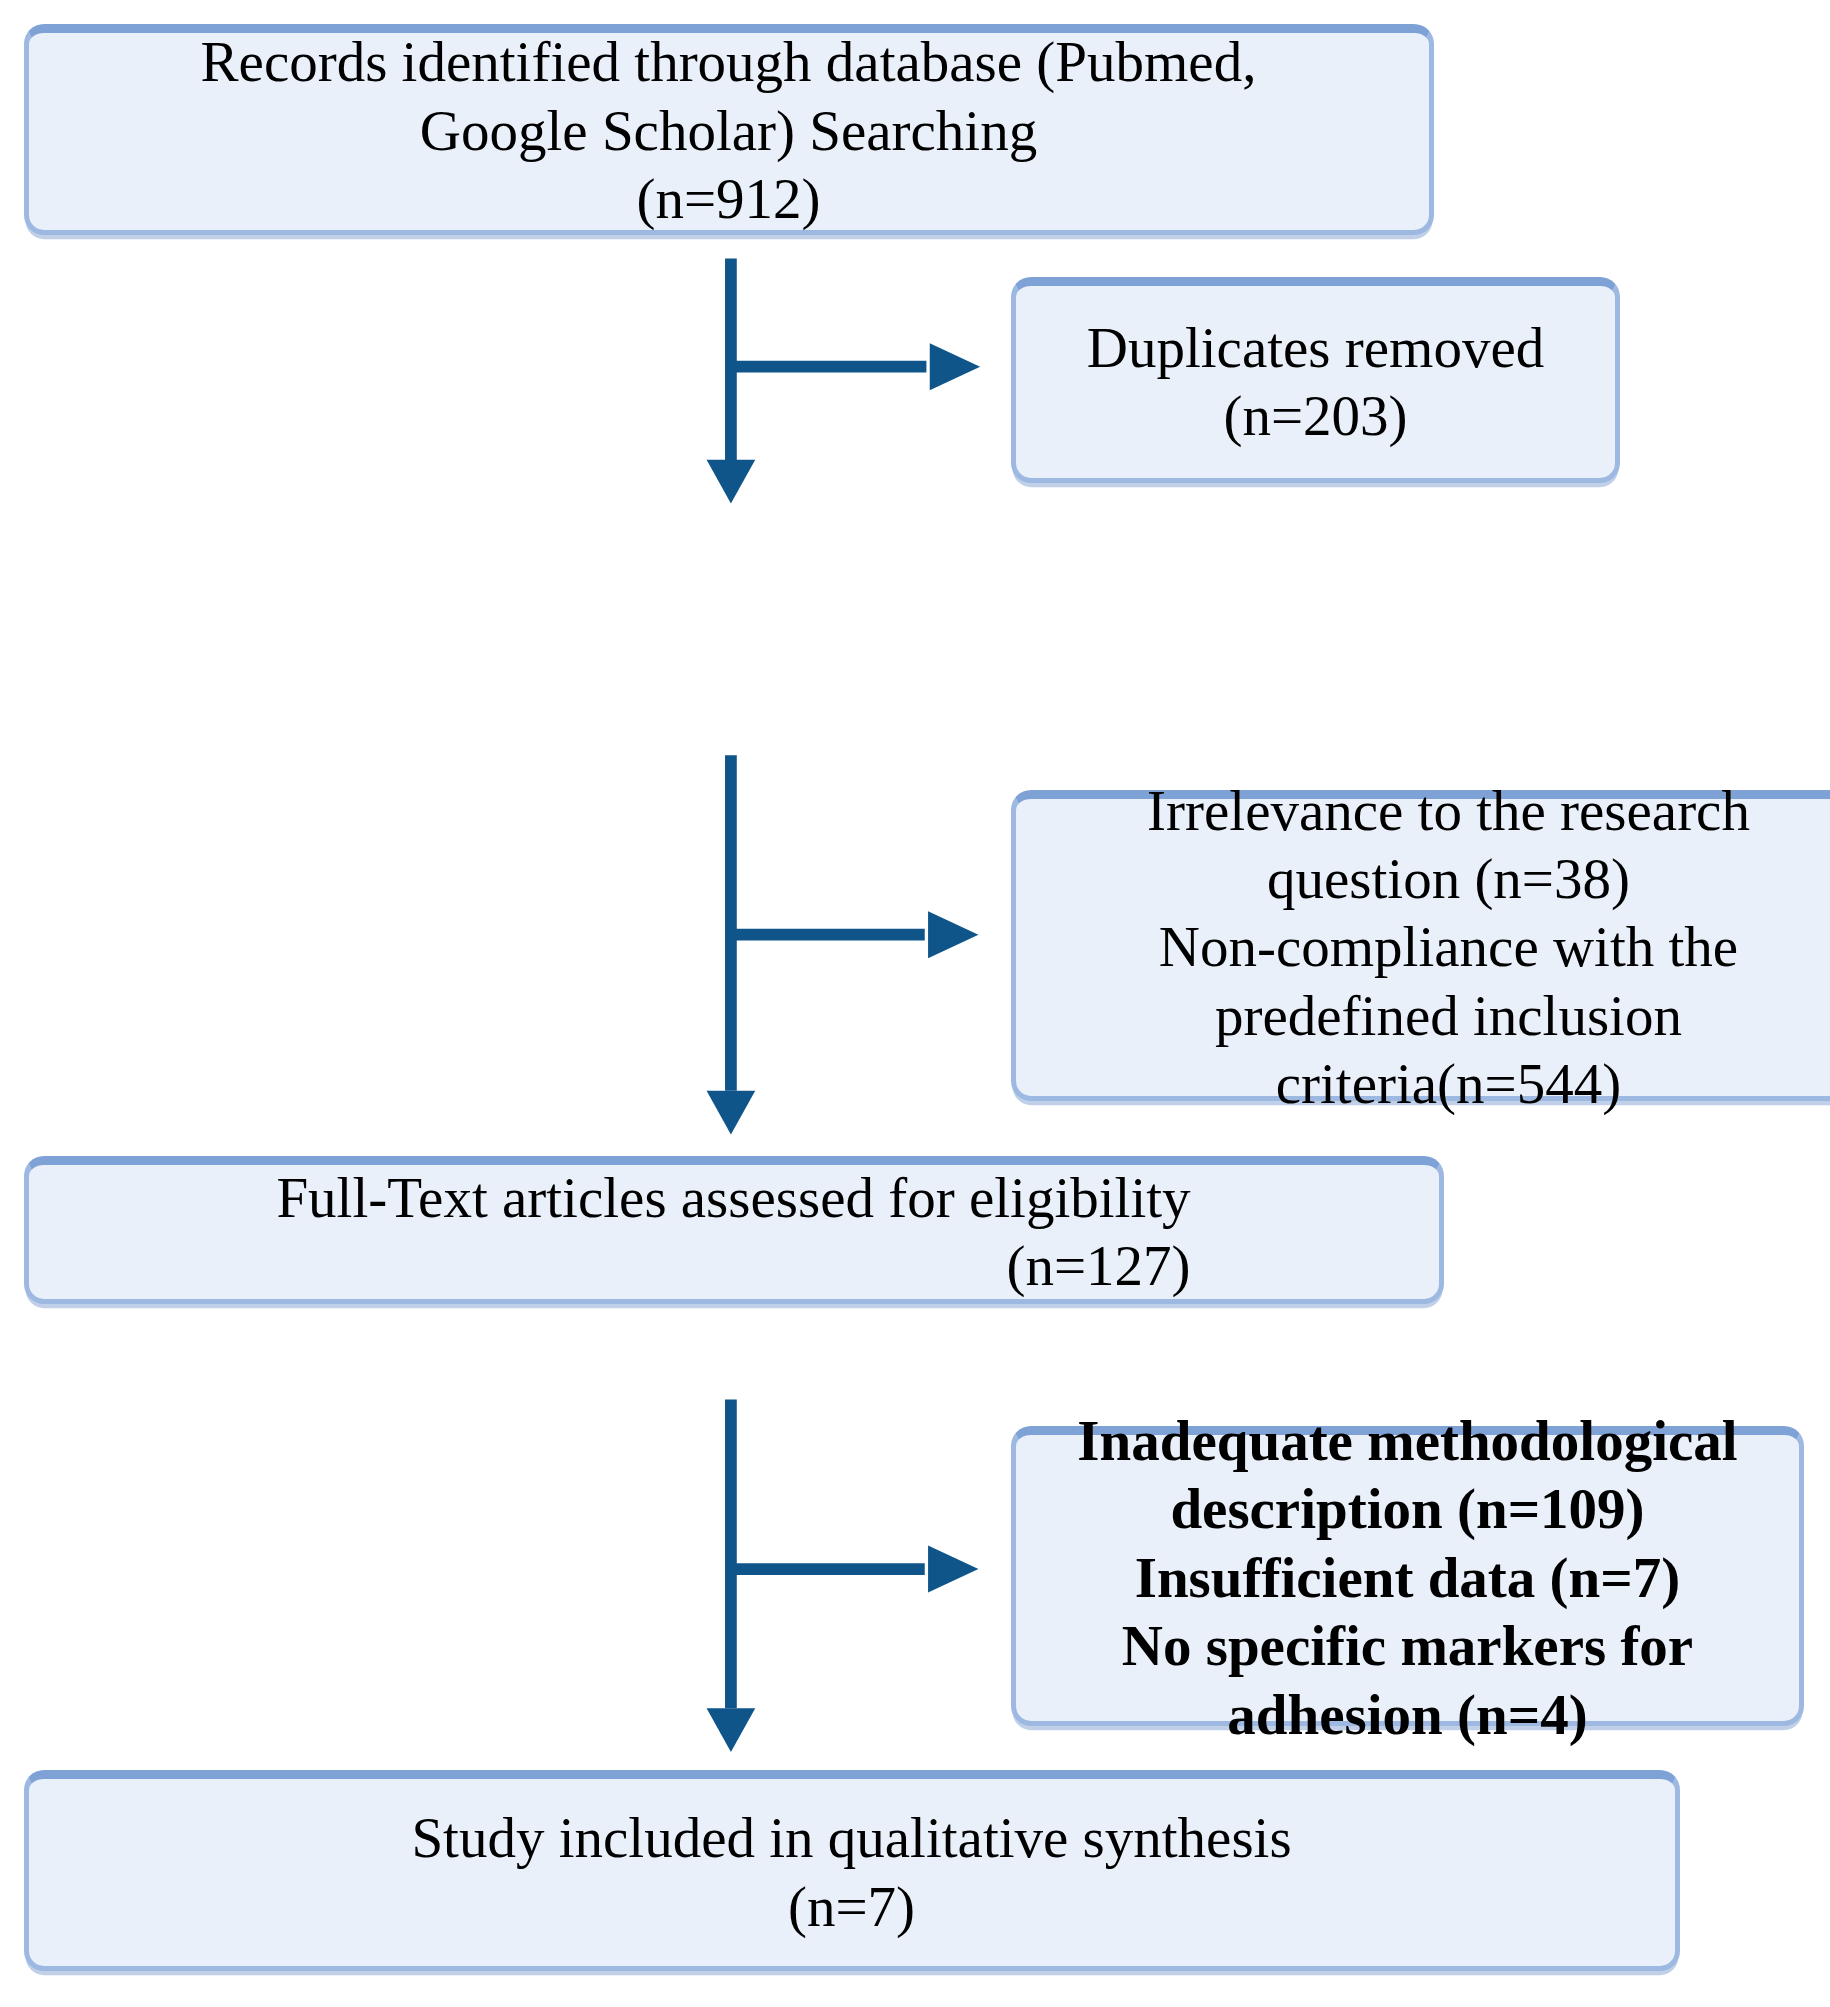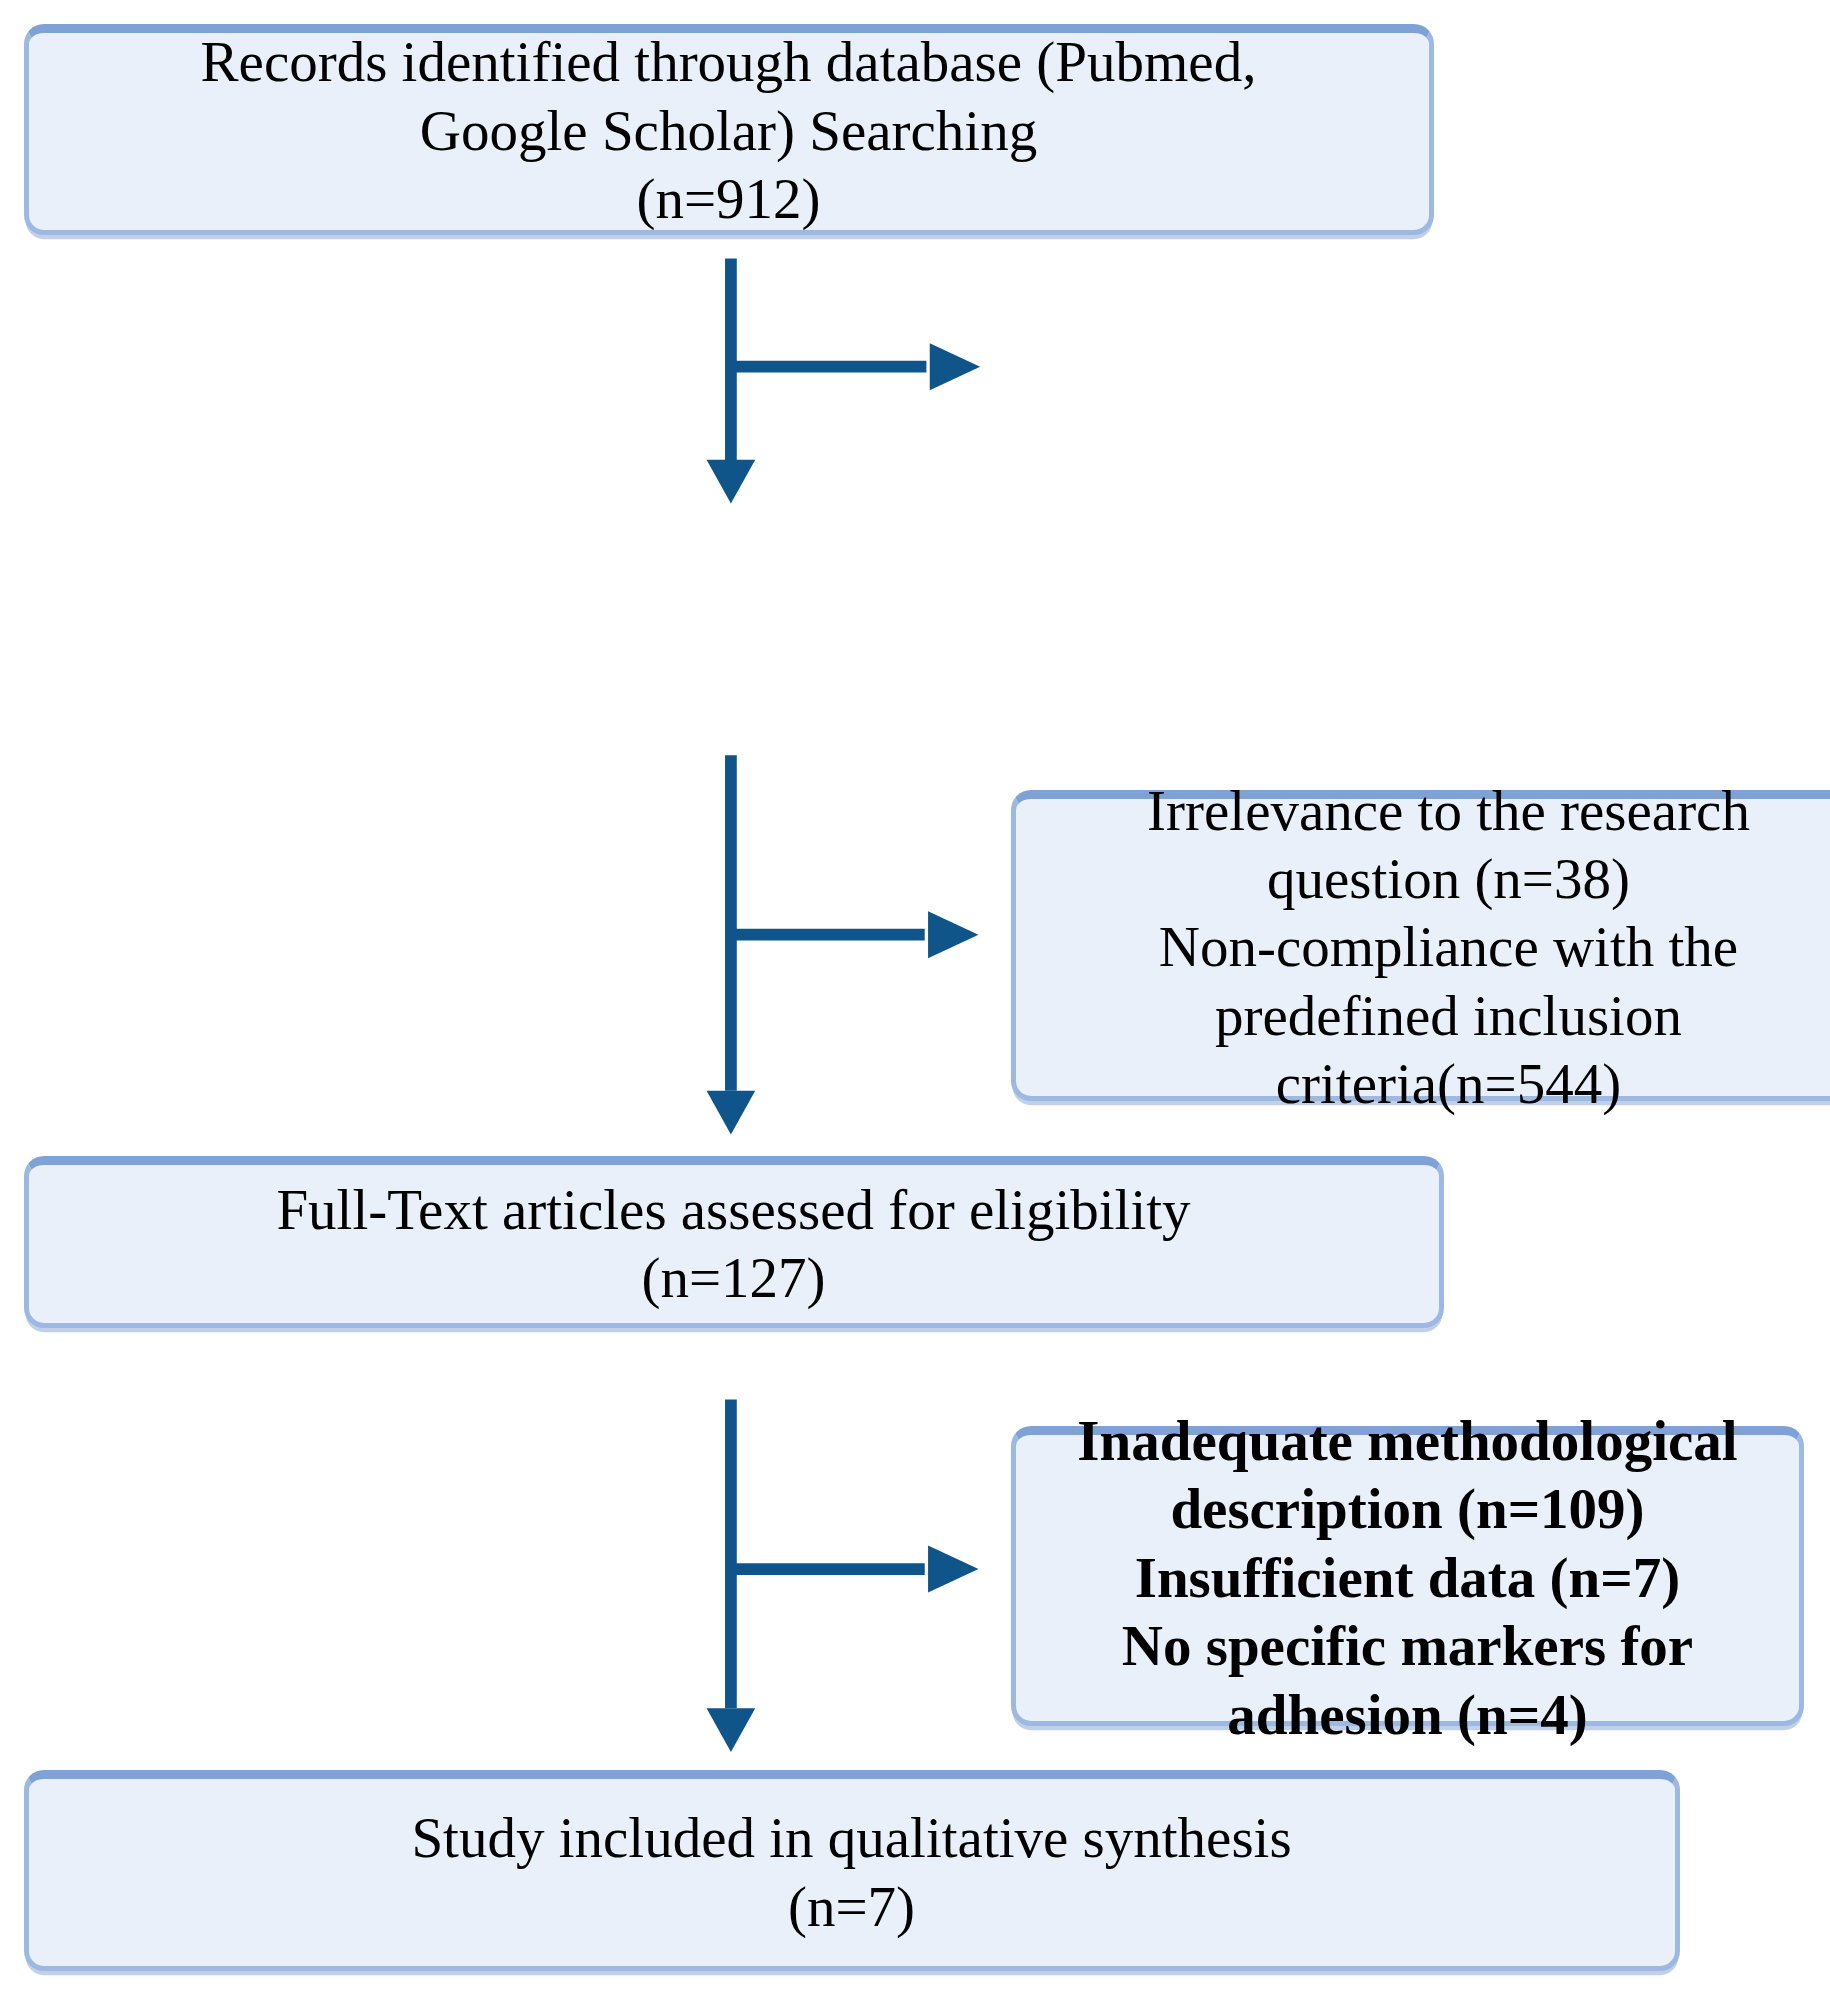--- a/index.html
+++ b/index.html
@@ -37,21 +37,21 @@
   }
   .box-text {
     white-space: pre-line;
     font-size: 57px;
     line-height: 1.2;
     color: var(--text, #000000);
     padding: 0 17px;
   }
   #box-records          { left: 23.5px;   top: 23.5px;   width: 1410px; height: 211px; }
   #box-abstract         { left: 23.5px;   top: 519px;  width: 1410px; height: 201px; }
-  #box-fulltext         { left: 23.5px;   top: 1156px; width: 1420px; height: 172px; }
+  #box-fulltext         { left: 23.5px;   top: 1156px; width: 1420px; height: 148px; text-align: right; }
   #box-included         { left: 23.5px;   top: 1770px; width: 1656px; height: 201px; }
   #box-duplicates       { left: 1011px; top: 277px;  width: 609px;  height: 206px; }
   #box-abstract-excluded{ left: 1011px; top: 790px;  width: 875px;  height: 311px; }
   #box-fulltext-excluded{ left: 1011px; top: 1426px; width: 793px;  height: 300px; font-weight: bold; }
   .arrow-line {
     stroke: var(--arrow, #0f558a);
     stroke-width: 14;
     fill: none;
   }
   .arrow-head {
@@ -93,20 +93,24 @@
       <polygon class="arrow-head" points="1166,1870 1106,1842 1106,1898"></polygon>
     </g>
   </svg>
 
   <div class="box" id="box-records">
     <div class="box-text">Records identified through database (Pubmed,
 Google Scholar) Searching
 (n=912)</div>
   </div>
 
+  <div class="box" id="box-duplicates">
+    <div class="box-text">Duplicates removed
+(n=203)</div>
+  </div>
 
 
   <div class="box" id="box-abstract-excluded">
     <div class="box-text">Irrelevance to the research
 question (n=38)
 Non-compliance with the
 predefined inclusion
 criteria(n=544)</div>
   </div>
 

